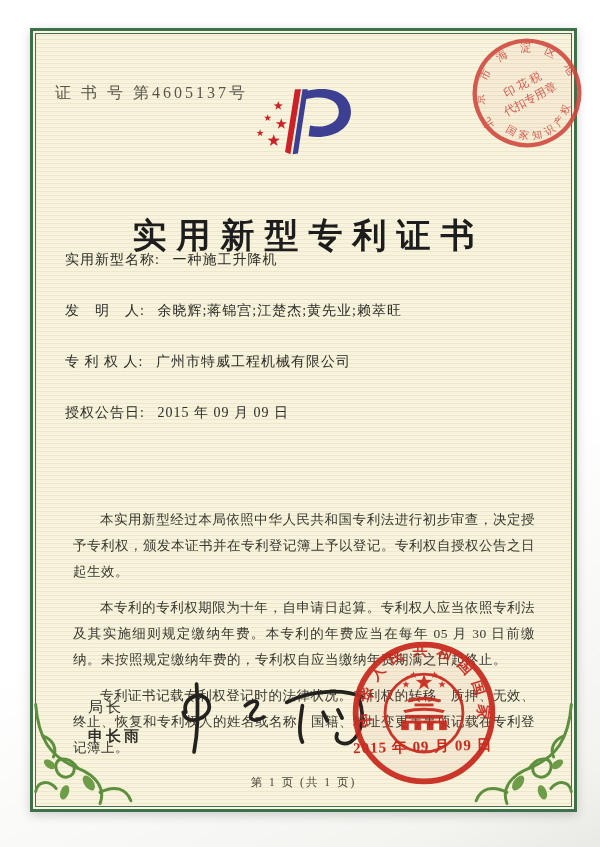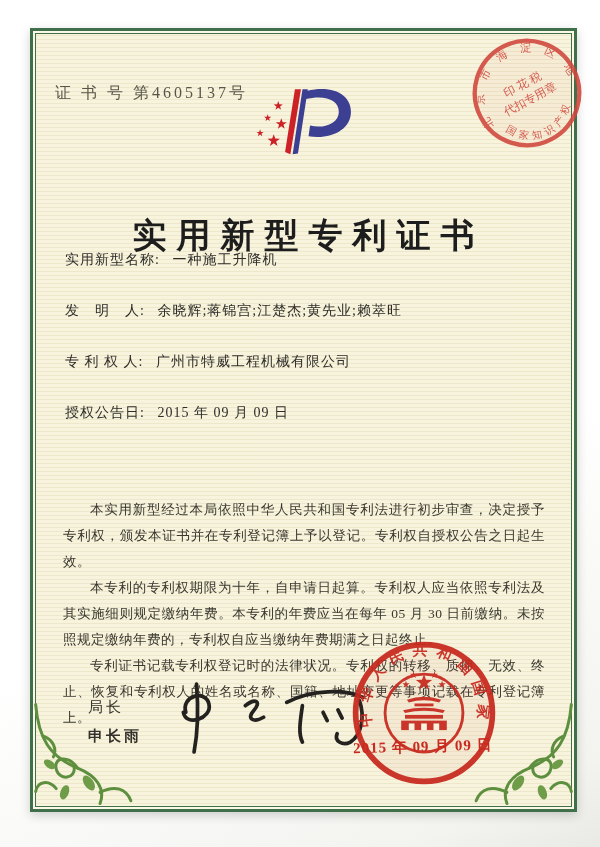--- a/index.html
+++ b/index.html
@@ -27,21 +27,21 @@
     letter-spacing:10px;text-indent:10px;margin-top:48px;
   }
   .fields{position:absolute;left:32px;top:218px;width:480px;}
   .field{margin-bottom:30px;font-size:14px;color:#2e2d28;letter-spacing:1px;line-height:21px;white-space:nowrap;}
   .field .lab{margin-right:8px;}
   .paras{
     position:absolute;left:30px;top:466px;width:482px;
     font-size:13.5px;line-height:26px;color:#3a382f;
     text-align:justify;letter-spacing:0.5px;
   }
-  .paras p{margin:0;text-indent:2em;}
+  .paras p{margin:10px;text-indent:2em;}
   .sign-block{position:absolute;left:55px;top:662px;font-size:15px;color:#33312a;line-height:29px;letter-spacing:3px;}
   .sign-name{font-weight:bold;}
   .signature{position:absolute;left:128px;top:640px;width:215px;height:95px;}
   .seal{position:absolute;left:315px;top:606px;width:152px;height:152px;opacity:0.93;}
   .seal-date{
     position:absolute;left:320px;top:706px;width:170px;
     font-size:15px;font-weight:bold;color:#c92a1e;letter-spacing:1px;
     transform:rotate(-1.5deg);white-space:nowrap;
   }
   .tax-stamp{position:absolute;left:436px;top:4px;width:116px;height:116px;transform:rotate(-28deg);opacity:0.88;}
@@ -155,20 +155,21 @@
     <text font-size="11.5" fill="#d0463c" textLength="255" lengthAdjust="spacing">
       <textPath href="#taxTop">北京市海淀区地方税务局</textPath>
     </text>
     <text font-size="10.5" fill="#d0463c" textLength="100" lengthAdjust="spacing">
       <textPath href="#taxBot">国家知识产权局</textPath>
     </text>
     <text x="60" y="54" text-anchor="middle" font-size="12" fill="#d0463c">印 花 税</text>
     <text x="60" y="71" text-anchor="middle" font-size="12" fill="#d0463c">代扣专用章</text>
   </svg>
 
+  <div class="footer">第 1 页 (共 1 页)</div>
 
   <svg class="flourish br" viewBox="0 0 120 120">
     <g stroke="#5d8f3f" fill="none" stroke-width="3.2" stroke-linecap="round">
       <path d="M115,6 C112,42 100,62 70,74 C50,82 40,96 46,112"></path>
       <path d="M70,74 C80,60 96,62 93,75 C90,88 71,86 74,72"></path>
       <path d="M46,100 C30,92 18,96 13,109"></path>
       <path d="M93,96 C101,86 113,88 115,99"></path>
       <path d="M106,40 C96,44 92,54 96,62"></path>
     </g>
     <g fill="#6f9c49">

